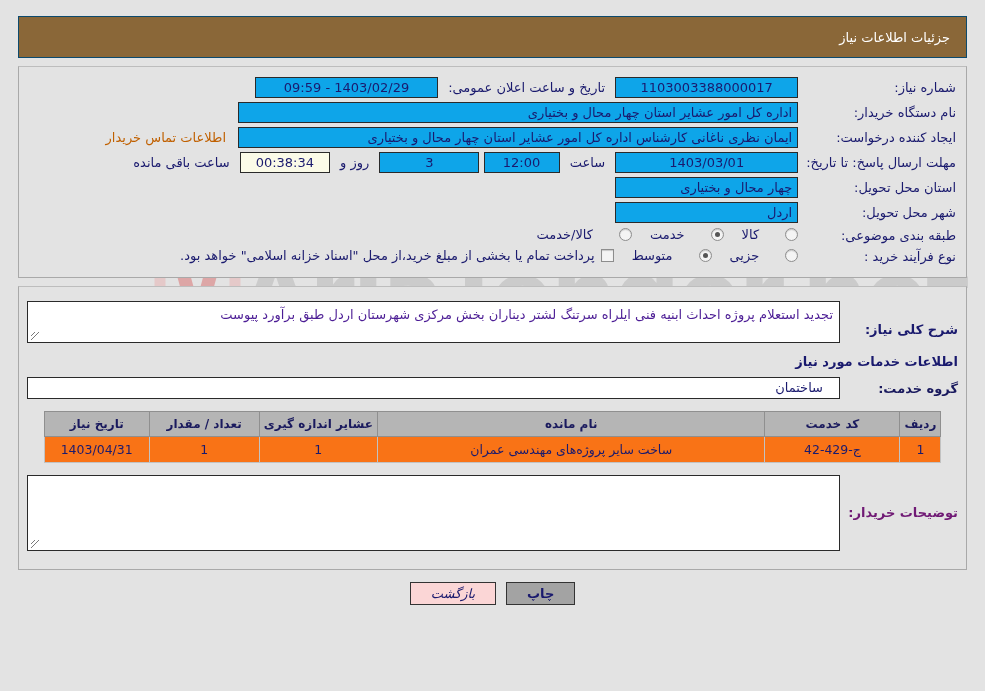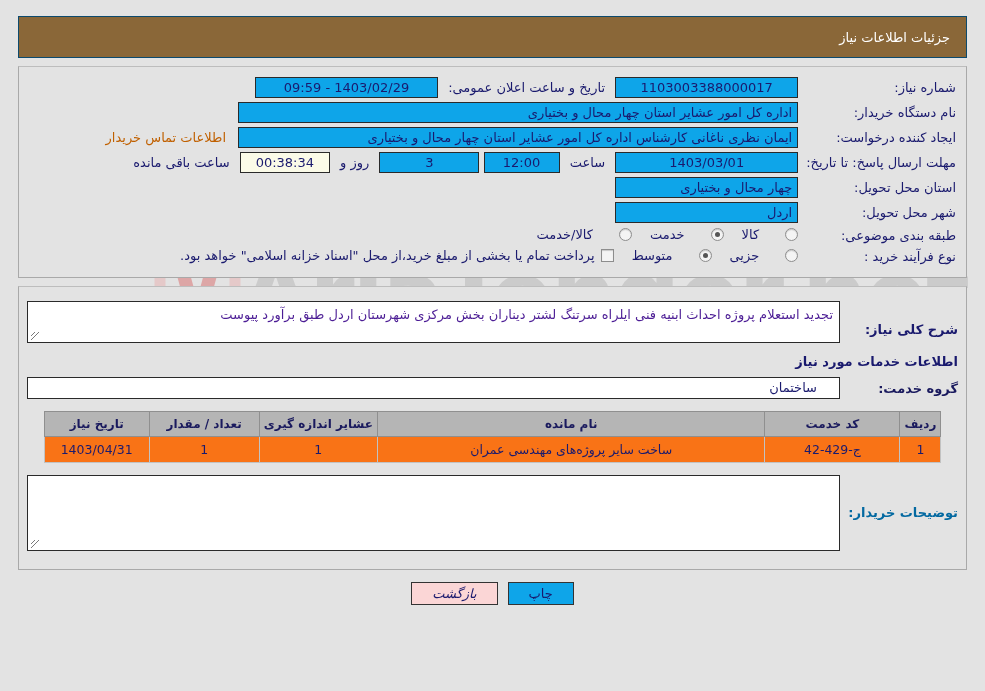--- a/index.html
+++ b/index.html
@@ -198,21 +198,21 @@
   .sg-lbl { width: 118px; text-align: right; font-weight: bold; font-size: 13px; padding-left: 8px; white-space: nowrap; }
   .sg-box {
     flex: 1;
     background: #ffffff;
     border: 1px solid #2a2a2a;
     height: 22px;
     line-height: 20px;
     font-size: 13px;
     color: #1a1a6e;
     text-align: right;
-    padding: 0 22px;
+    padding: 0 16px;
   }
 
   
   table.grid {
     width: 96%;
     margin: 4px auto 10px auto;
     border-collapse: collapse;
     background: #ffffff;
   }
   table.grid th {
@@ -240,21 +240,21 @@
   .c-qty   { width: 110px; }
   .c-date  { width: 105px; }
 
   
   .notes-row { display: flex; align-items: flex-start; padding: 2px 2px 4px 2px; }
   .notes-lbl {
     width: 118px;
     text-align: right;
     font-weight: bold;
     font-size: 13px;
-    color: #0369a1;
+    color: #701a75;
     padding-top: 30px;
     padding-left: 8px;
     white-space: nowrap;
   }
   .notes-box {
     flex: 1;
     background: #ffffff;
     border: 1px solid #2a2a2a;
     height: 76px;
     position: relative;
@@ -270,21 +270,21 @@
     z-index: 6;
   }
   .btn {
     border: 1px solid #333333;
     font-size: 13px;
     padding: 3px 20px;
     cursor: pointer;
     font-family: "DejaVu Sans", "Liberation Sans", sans-serif;
     color: #1a1a6e;
   }
-  .btn.print  { background: #0ea5e9; }
+  .btn.print  { background: #a3a3a3; font-weight: bold; }
   .btn.back   { background: #fbd6d6; font-style: italic; }
 </style>
 </head>
 <body>
 
 <div id="watermark">
   <svg class="wm-shield" width="190" height="135" viewBox="0 0 190 135">
     <path d="M20 6 L95 6 L95 74 C95 100 60 120 57 128 C54 120 20 100 20 74 Z" fill="none" stroke="#e8b4b4" stroke-width="11"></path>
     <path d="M40 30 L57 92 L74 30" fill="none" stroke="#d97676" stroke-width="13" stroke-linejoin="miter"></path>
   </svg>

